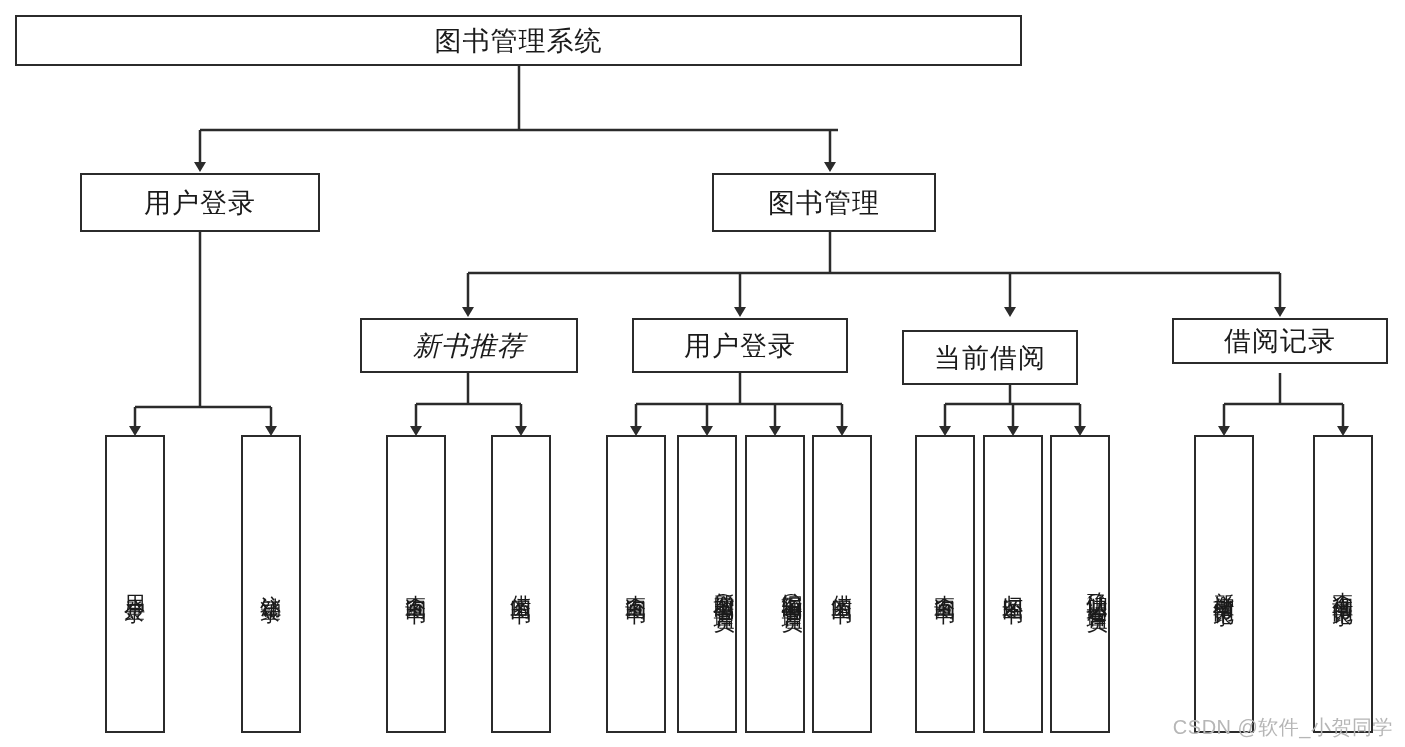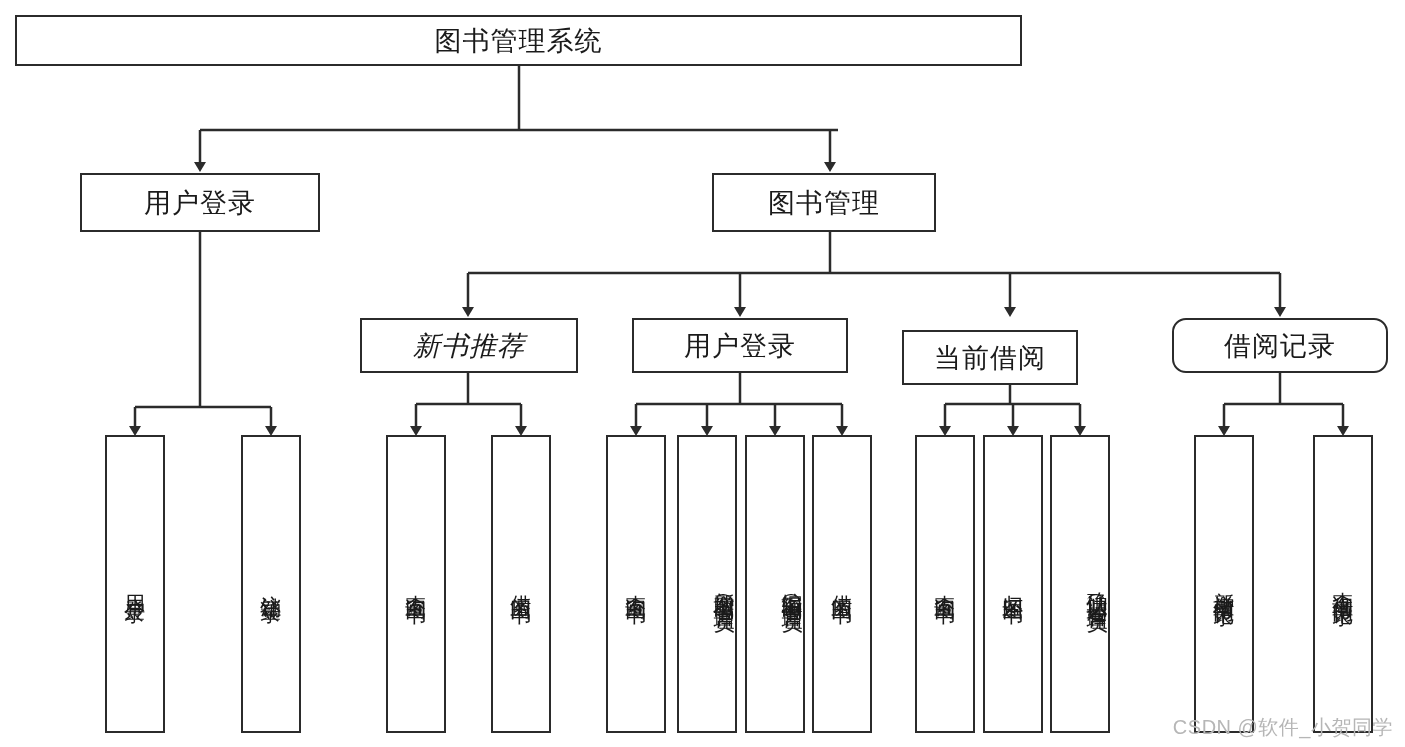--- a/index.html
+++ b/index.html
@@ -117,21 +117,21 @@
   </svg>
 
   <div class="node h" style="left:15px; top:15px; width:1007px; height:51px;">图书管理系统</div>
 
   <div class="node h" style="left:80px; top:173px; width:240px; height:59px;">用户登录</div>
   <div class="node h" style="left:712px; top:173px; width:224px; height:59px;">图书管理</div>
 
   <div class="node h" style="left:360px; top:318px; width:218px; height:55px;font-style:italic;">新书推荐</div>
   <div class="node h" style="left:632px; top:318px; width:216px; height:55px;">用户登录</div>
   <div class="node h" style="left:902px; top:310px; width:176px; height:55px;margin-top:20px;">当前借阅</div>
-  <div class="node h" style="left:1172px; top:318px; width:216px; height:55px;border-radius:14px;">借阅记录</div>
+  <div class="node h" style="left:1172px; top:318px; width:216px; height:46px;">借阅记录</div>
 
   <div class="node leaf centered" style="left:105px; top:435px; width:60px; height:298px;">用户登录</div>
   <div class="node leaf centered" style="left:241px; top:435px; width:60px; height:298px;">注销登录</div>
 
   <div class="node leaf centered" style="left:386px; top:435px; width:60px; height:298px;">查询图书</div>
   <div class="node leaf centered" style="left:491px; top:435px; width:60px; height:298px;">借阅图书</div>
 
   <div class="node leaf centered" style="left:606px; top:435px; width:60px; height:298px;">查询图书</div>
   <div class="node leaf" style="left:677px; top:435px; width:60px; height:298px;">新增图书（管理员）</div>
   <div class="node leaf" style="left:745px; top:435px; width:60px; height:298px;">编辑图书（管理员）</div>

